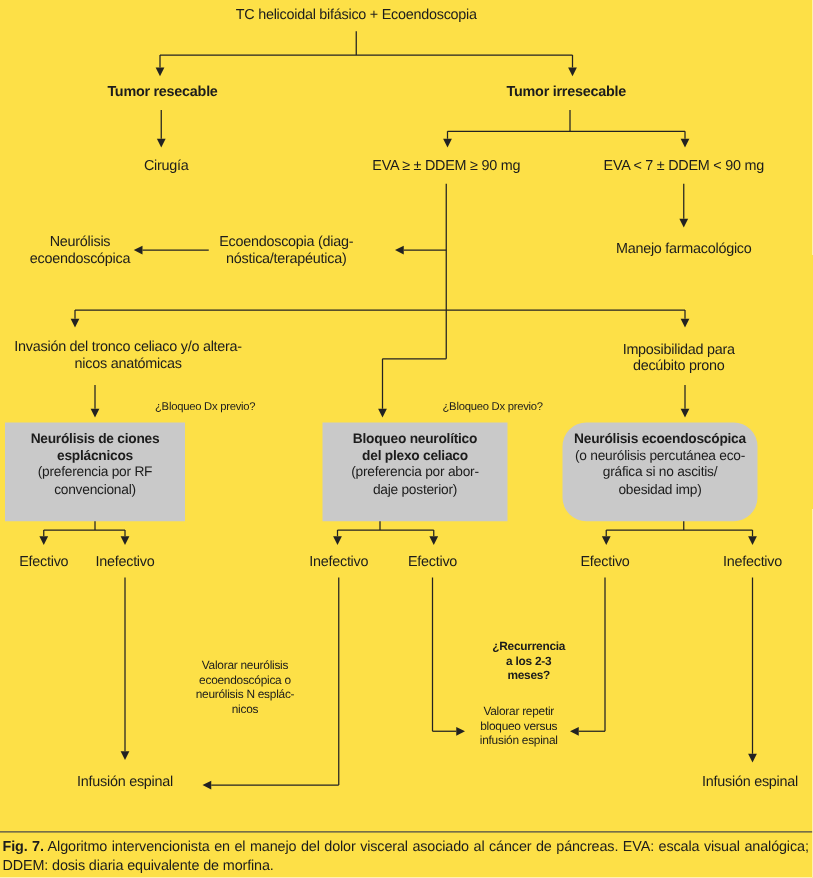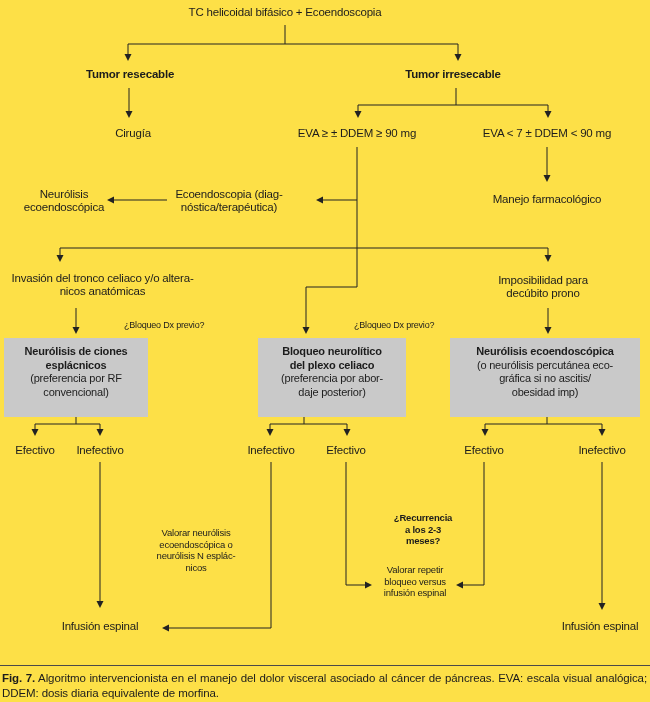--- a/index.html
+++ b/index.html
@@ -130,21 +130,21 @@
     <span class="ln b">esplácnicos</span>
     <span class="ln">(preferencia por RF</span>
     <span class="ln">convencional)</span>
   </div>
   <div class="box" style="left:230px;top:338px;width:148px;margin-left:28px;">
     <span class="ln b">Bloqueo neurolítico</span>
     <span class="ln b">del plexo celiaco</span>
     <span class="ln">(preferencia por abor-</span>
     <span class="ln">daje posterior)</span>
   </div>
-  <div class="box" style="left:450px;top:338px;width:190px;">
+  <div class="box" style="left:450px;top:338px;width:156px;border-radius:19px;">
     <span class="ln b">Neurólisis ecoendoscópica</span>
     <span class="ln">(o neurólisis percutánea eco-</span>
     <span class="ln">gráfica si no ascitis/</span>
     <span class="ln">obesidad imp)</span>
   </div>
 
   <div class="n" style="left:5px;top:444px;width:60px;">Efectivo</div>
   <div class="n" style="left:70px;top:444px;width:60px;">Inefectivo</div>
   <div class="n" style="left:241px;top:444px;width:60px;">Inefectivo</div>
   <div class="n" style="left:316px;top:444px;width:60px;">Efectivo</div>

